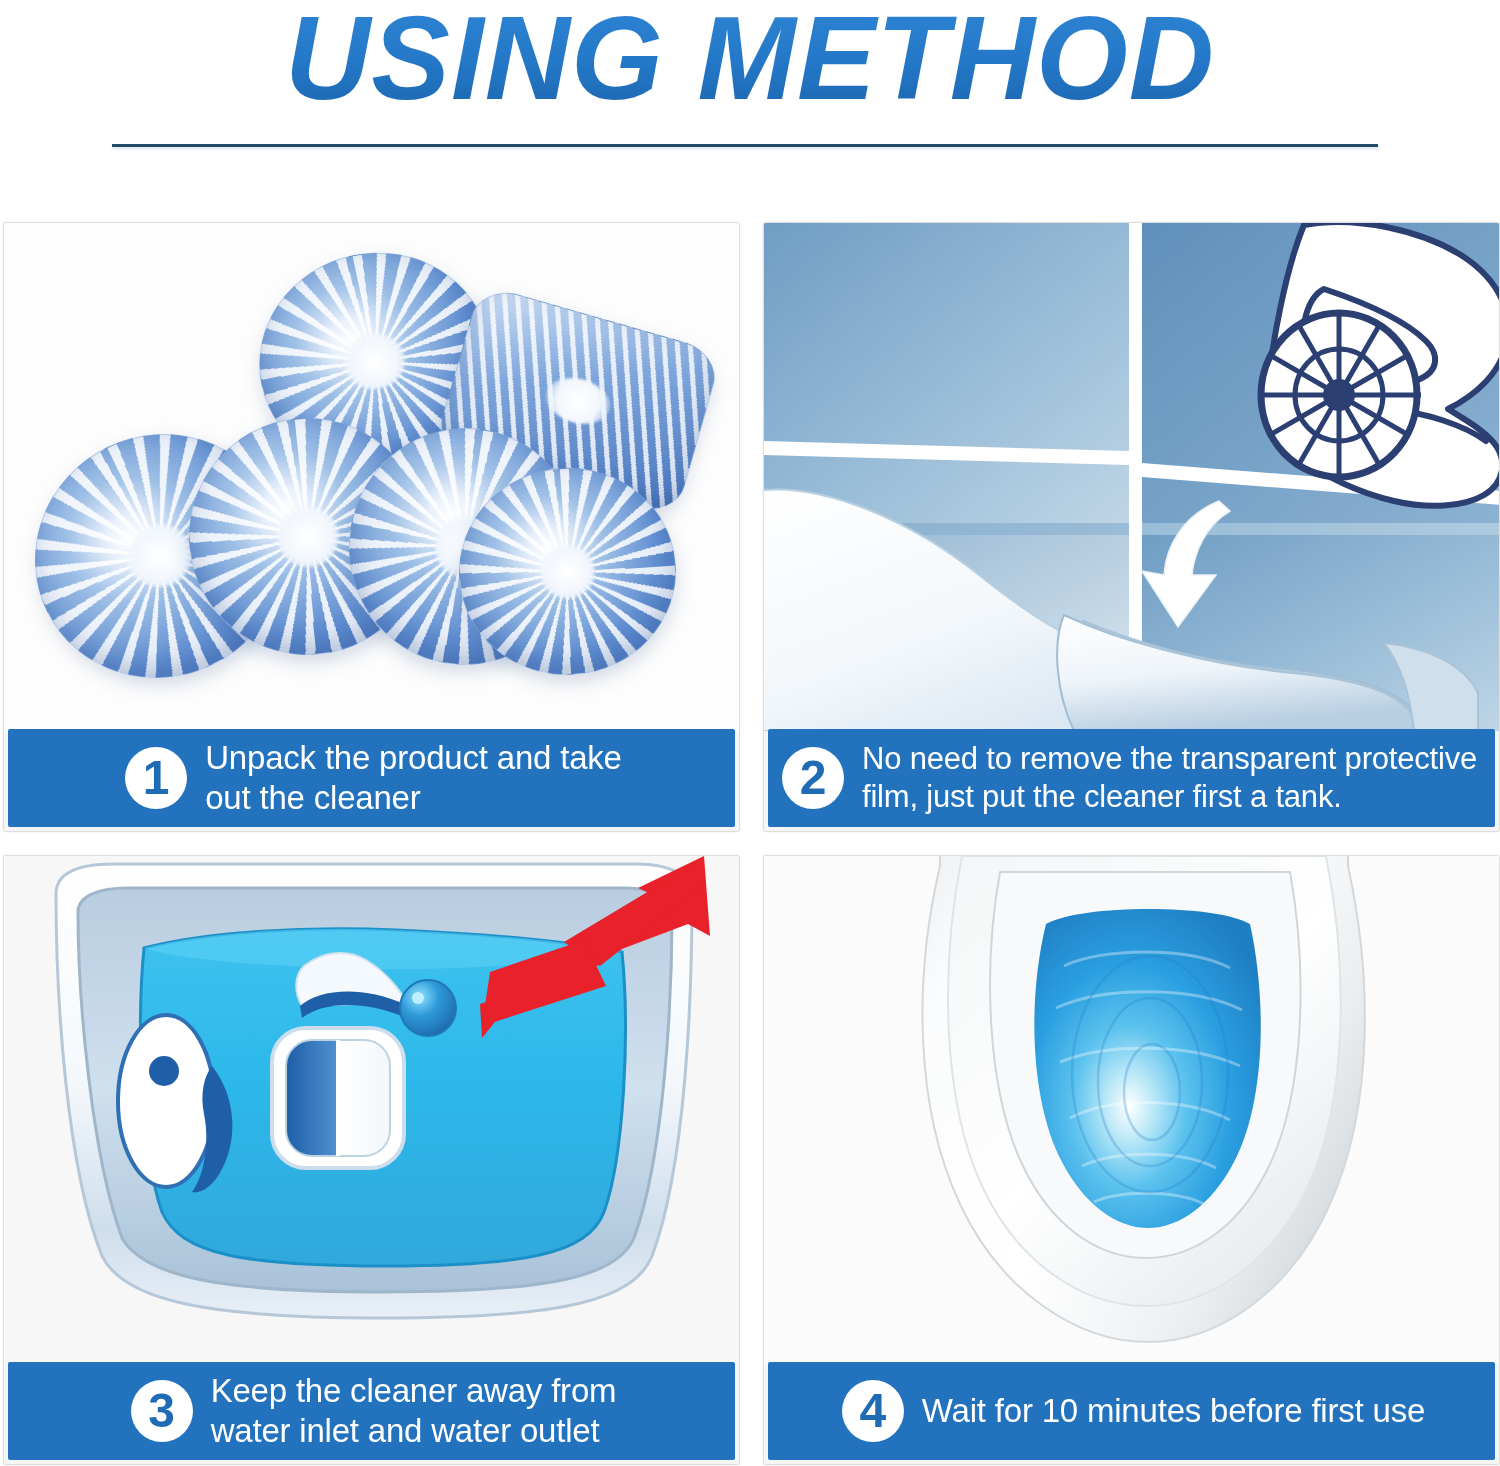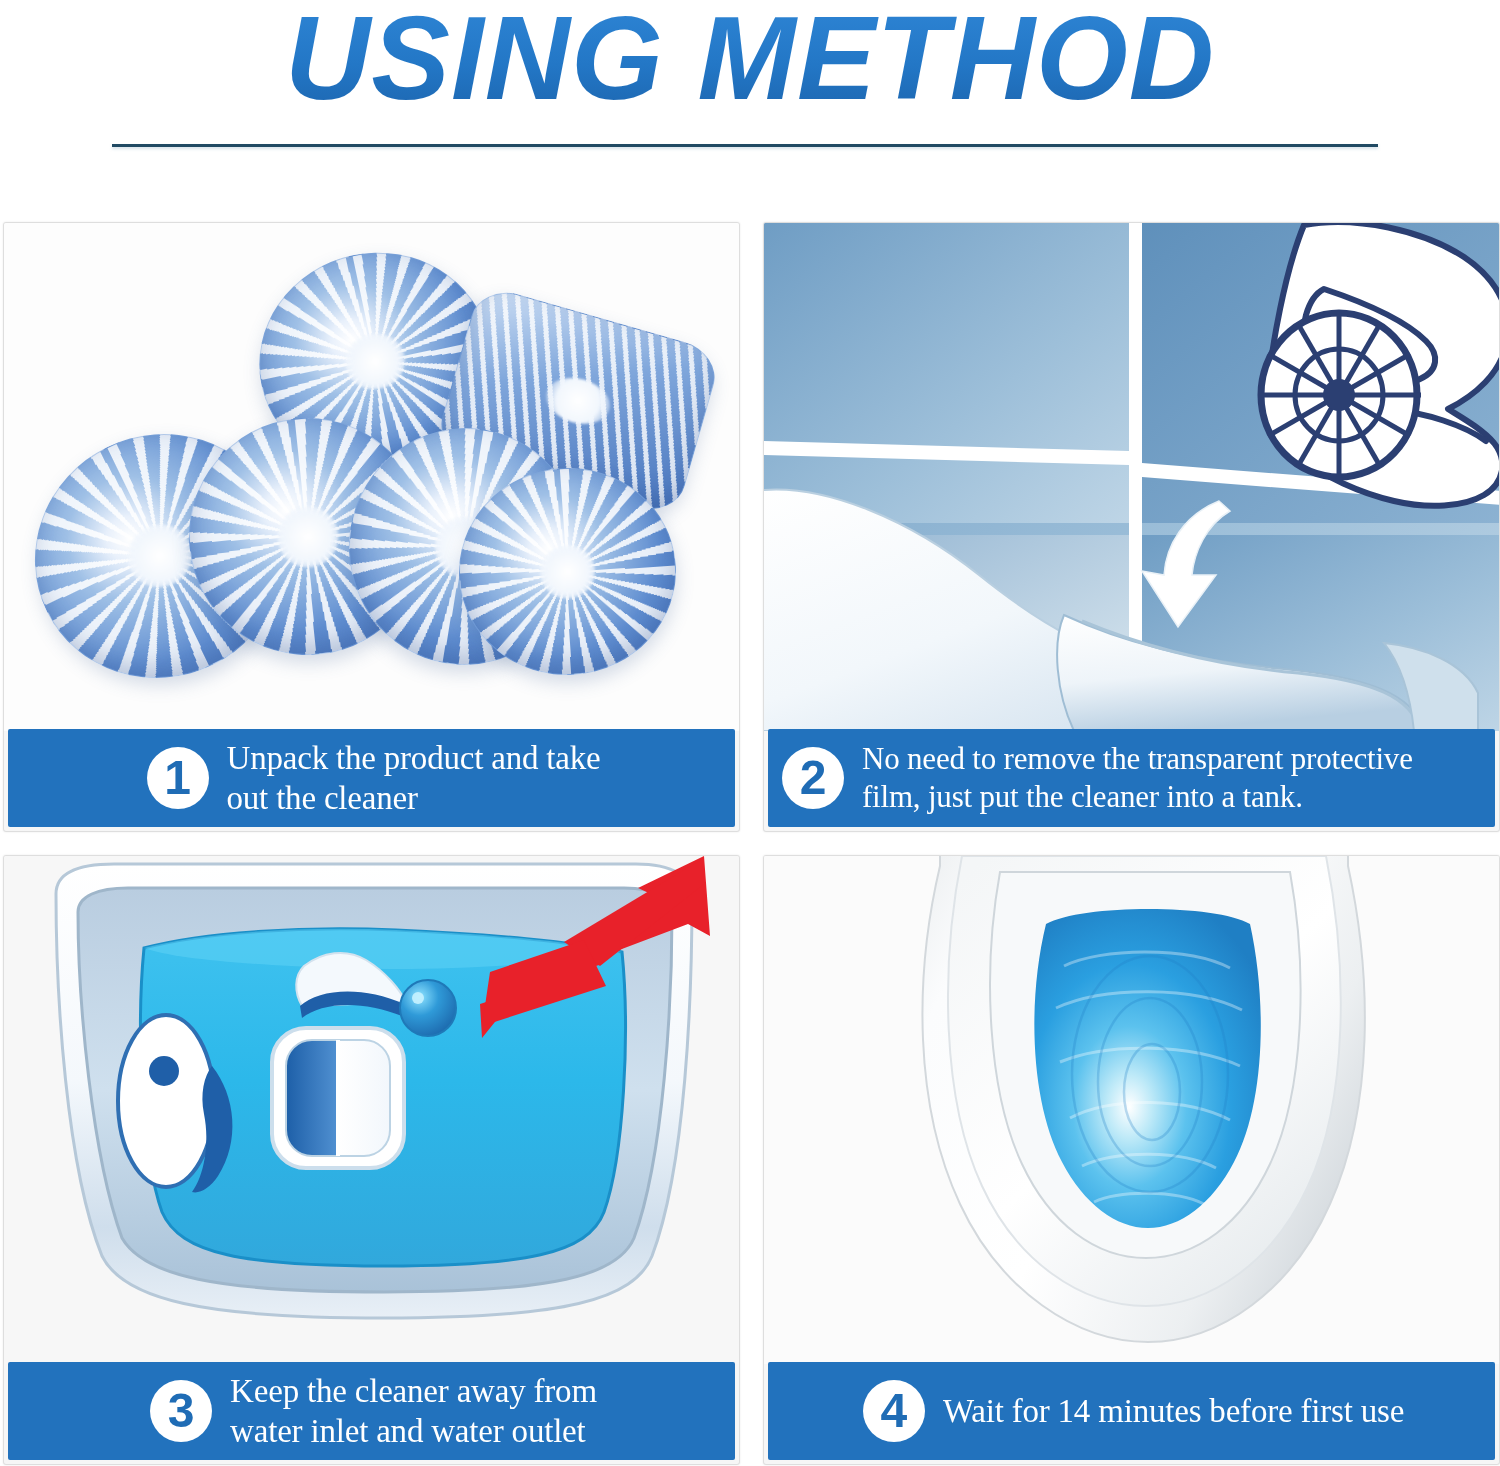--- a/index.html
+++ b/index.html
@@ -103,21 +103,21 @@
     font-weight: bold;
     line-height: 62px;
     text-align: center;
     font-family: "Liberation Sans", sans-serif;
     margin-right: 18px;
   }
   .caption-text {
     color: #ffffff;
     font-size: 33px;
     line-height: 40px;
-    font-family: Liberation Serif, serif;
+    font-family: Liberation Sans, sans-serif;
     letter-spacing: -.2px;
     white-space: pre-line;
   }
   .caption-text.sm { font-size: 31px; line-height: 38px; }
   .caption-text.one { font-size: 33px; }
 
   
   
   
   #tablets-scene {
@@ -287,21 +287,21 @@
             <line x1="575" y1="172" x2="534" y2="101"></line>
             <ellipse cx="575" cy="172" rx="44" ry="46"></ellipse>
           </g>
           <ellipse cx="575" cy="172" rx="16" ry="16" fill="#2b3f72"></ellipse>
         </g>
       </svg>
     </div>
     <div class="caption-bar">
       <div class="step-badge">2</div>
       <div class="caption-text sm">No need to remove the transparent protective
-film, just put the cleaner into a tank.</div>
+film, just put the cleaner first a tank.</div>
     </div>
   </div>
 
   <div class="panel" id="panel-3">
     <div class="panel-art" id="panel3-art">
       <svg viewBox="0 0 737 508" width="737" height="508">
         <defs>
           <linearGradient id="rimG" x1="0" y1="0" x2="0" y2="1">
             <stop offset="0%" stop-color="#ffffff"></stop>
             <stop offset="48%" stop-color="#f4f8fc"></stop>
@@ -429,17 +429,17 @@
         </g>
         <g fill="none" stroke="#1f7fc4" stroke-opacity=".28" stroke-width="2.5">
           <ellipse cx="386" cy="218" rx="78" ry="118"></ellipse>
           <ellipse cx="386" cy="226" rx="52" ry="84"></ellipse>
           <ellipse cx="388" cy="236" rx="28" ry="48"></ellipse>
         </g>
       </svg>
     </div>
     <div class="caption-bar center">
       <div class="step-badge">4</div>
-      <div class="caption-text">Wait for 14 minutes before first use</div>
+      <div class="caption-text">Wait for 10 minutes before first use</div>
     </div>
   </div>
 
 </div>
 
 </body></html>

